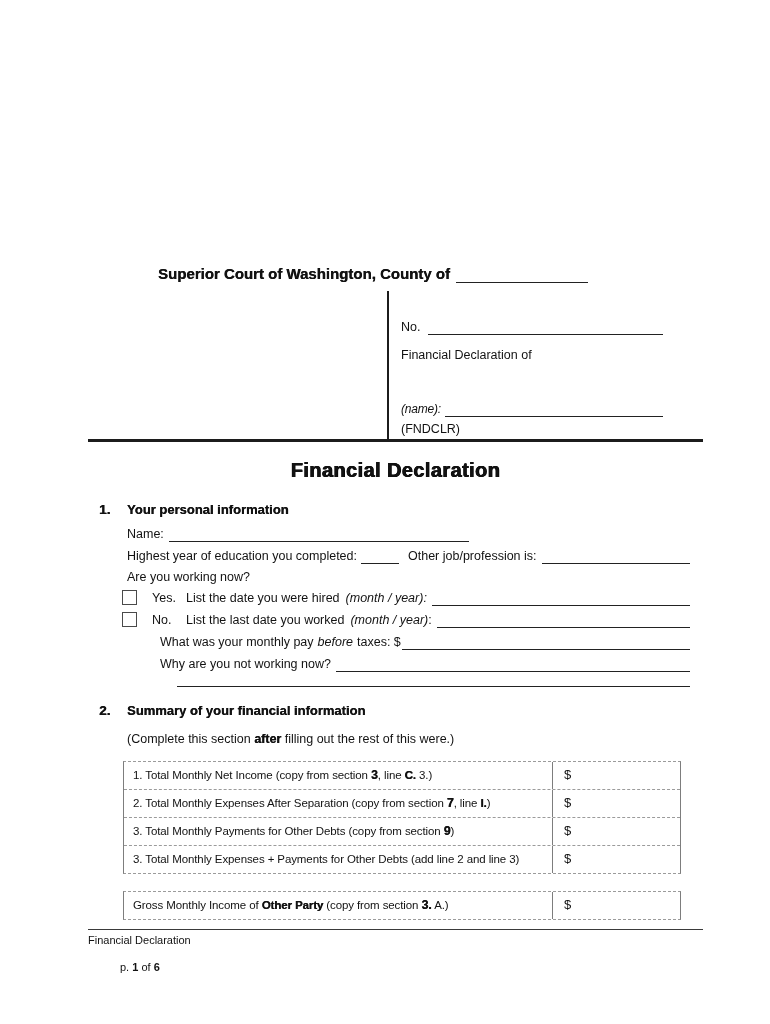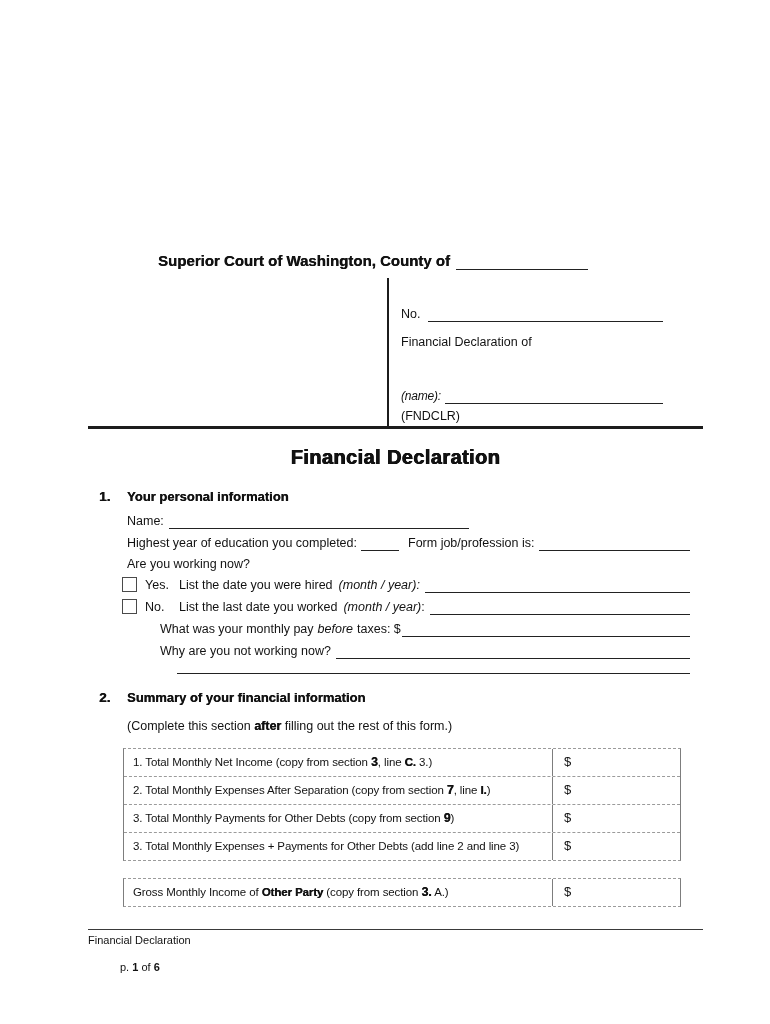--- a/index.html
+++ b/index.html
@@ -2,21 +2,21 @@
 <html><head>
 <meta charset="utf-8">
 <style>
   html,body { margin:0; padding:0; background:#ffffff; }
   .page {
     position:relative; width:770px; height:1024px; background:#ffffff;
     font-family:"Liberation Sans","DejaVu Sans",sans-serif;
     color:#121212; overflow:hidden;
     -webkit-font-smoothing:antialiased;
   }
-  .content { position:absolute; left:88px; top:252px; width:615px; }
+  .content { position:absolute; left:88px; top:265px; width:615px; }
 
   
   .court-header { font-size:15px; font-weight:bold; line-height:18px; padding-left:70px;
     text-shadow:0.3px 0 0 currentColor; display:flex; align-items:flex-end; }
   .court-header .ul-fixed { margin-left:6px; }
 
   
   .caption { position:relative; margin-top:6px; height:150px; border-bottom:3px solid #1c1c1c; }
   .cap-divider { position:absolute; left:299px; top:2px; bottom:0; width:2px; background:#1c1c1c; }
   .cap-left  { position:absolute; left:9px; top:4px; width:282px; }
@@ -48,21 +48,21 @@
   .sec-body { flex:1; padding-right:13px; }
   .sec-head { font-size:13px; font-weight:bold; line-height:16px; text-shadow:0.3px 0 0 currentColor; }
   .fline { display:flex; align-items:flex-end; margin-top:6px; min-height:16px; font-size:12.5px; line-height:16px; }
   .fline .gap { width:6px; }
   .fline .ul-fill { flex:1; margin-left:5px; }
   .mt8 { margin-top:8px; } .mt5 { margin-top:5px; }
   .ulw300 { width:300px; margin-left:5px; }
   .ulw38  { width:38px;  margin-left:4px; margin-right:9px; }
   .chk { width:13px; height:13px; border:1.5px solid #4a4a4a; background:#fff;
     margin:0 0 1px -5px; flex:0 0 auto; }
-  .chk-label { width:34px; margin-left:8px; flex:0 0 auto; }
+  .chk-label { width:34px; margin-left:15px; flex:0 0 auto; }
   .indent { margin-left:33px; }
   .cont-line { margin:0 0 0 50px; height:14px; border-bottom:1.5px solid #222; }
   .it { font-style:italic; }
 
   
   .note { margin-top:12px; font-size:12.5px; line-height:16px; }
   .stable { margin-top:14px; margin-left:-4px; width:558px; box-sizing:border-box;
     border-left:1px solid #7d7d7d; border-right:1px solid #7d7d7d;
     border-top:1px dashed #9b9b9b; border-bottom:1px dashed #9b9b9b; }
   .srow { display:flex; border-top:1px dashed #9b9b9b; min-height:27px; }
@@ -121,21 +121,21 @@
         <div class="sec-head">Your personal information</div>
 
         <div class="fline mt8">
           <span>Name:</span>
           <span class="ul ulw300" style="height:13px;"></span>
         </div>
 
         <div class="fline">
           <span>Highest year of education you completed:</span>
           <span class="ul ulw38" style="height:13px;"></span>
-          <span>Form job/profession is:</span>
+          <span>Other job/profession is:</span>
           <span class="ul-fill"></span>
         </div>
 
         <div class="fline mt5">
           <span>Are you working now?</span>
         </div>
 
         <div class="fline mt5">
           <span class="chk"></span>
           <span class="chk-label">Yes.</span>
@@ -171,21 +171,21 @@
 
         <div class="cont-line"></div>
       </div>
     </div>
 
     <div class="sec" style="margin-top:16px;">
       <div class="sec-num">2.</div>
       <div class="sec-body">
         <div class="sec-head">Summary of your financial information</div>
 
-        <div class="note"><span class="seg-i">(Complete this section </span><span class="seg-b seg-i">after</span><span class="seg-i"> filling out the rest of this form.)</span></div>
+        <div class="note"><span class="seg-i">(Complete this section </span><span class="seg-b seg-i">after</span><span class="seg-i"> filling out the rest of this were.)</span></div>
 
         <div class="stable">
           <div class="srow">
             <div class="desc"><span>1. Total Monthly Net Income </span><span class="seg-i">(copy from section </span><span class="seg-b seg-i seg-big">3</span><span class="seg-i">, line </span><span class="seg-b seg-i">C.</span><span class="seg-i"> 3.)</span></div>
             <div class="amt">$</div>
           </div>
           <div class="srow">
             <div class="desc"><span>2. Total Monthly Expenses After Separation </span><span class="seg-i">(copy from section </span><span class="seg-b seg-i seg-big">7</span><span class="seg-i">, line </span><span class="seg-b seg-i">I.</span><span class="seg-i">)</span></div>
             <div class="amt">$</div>
           </div>

